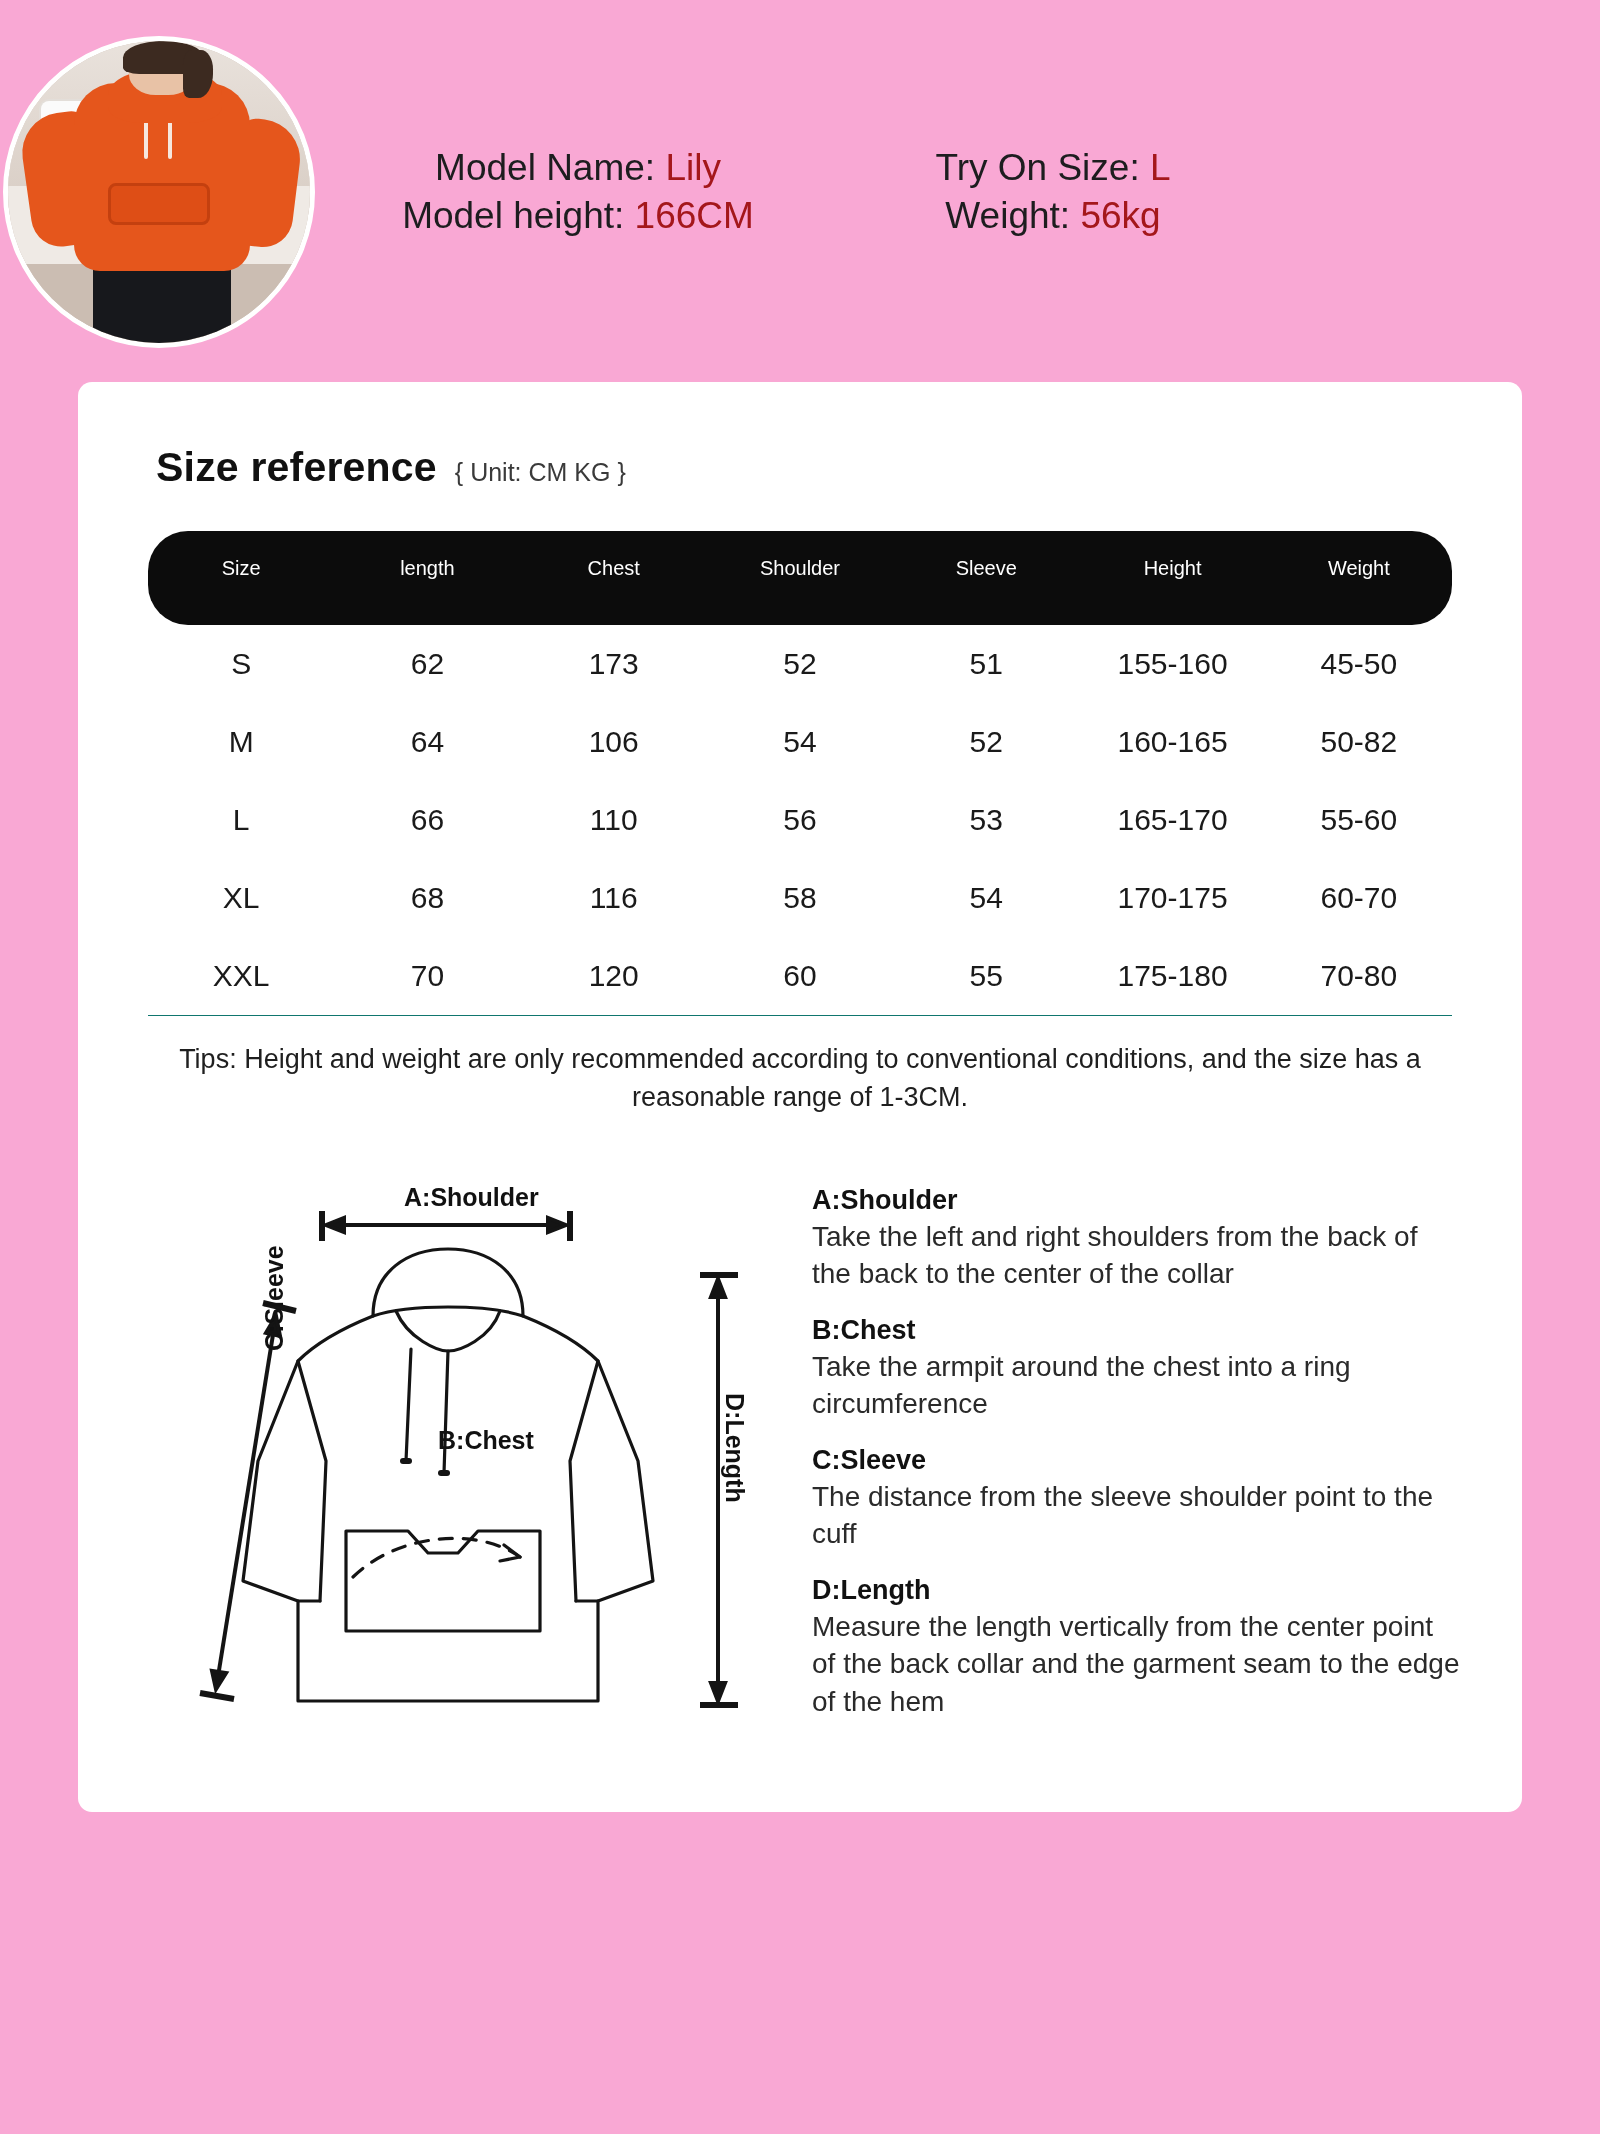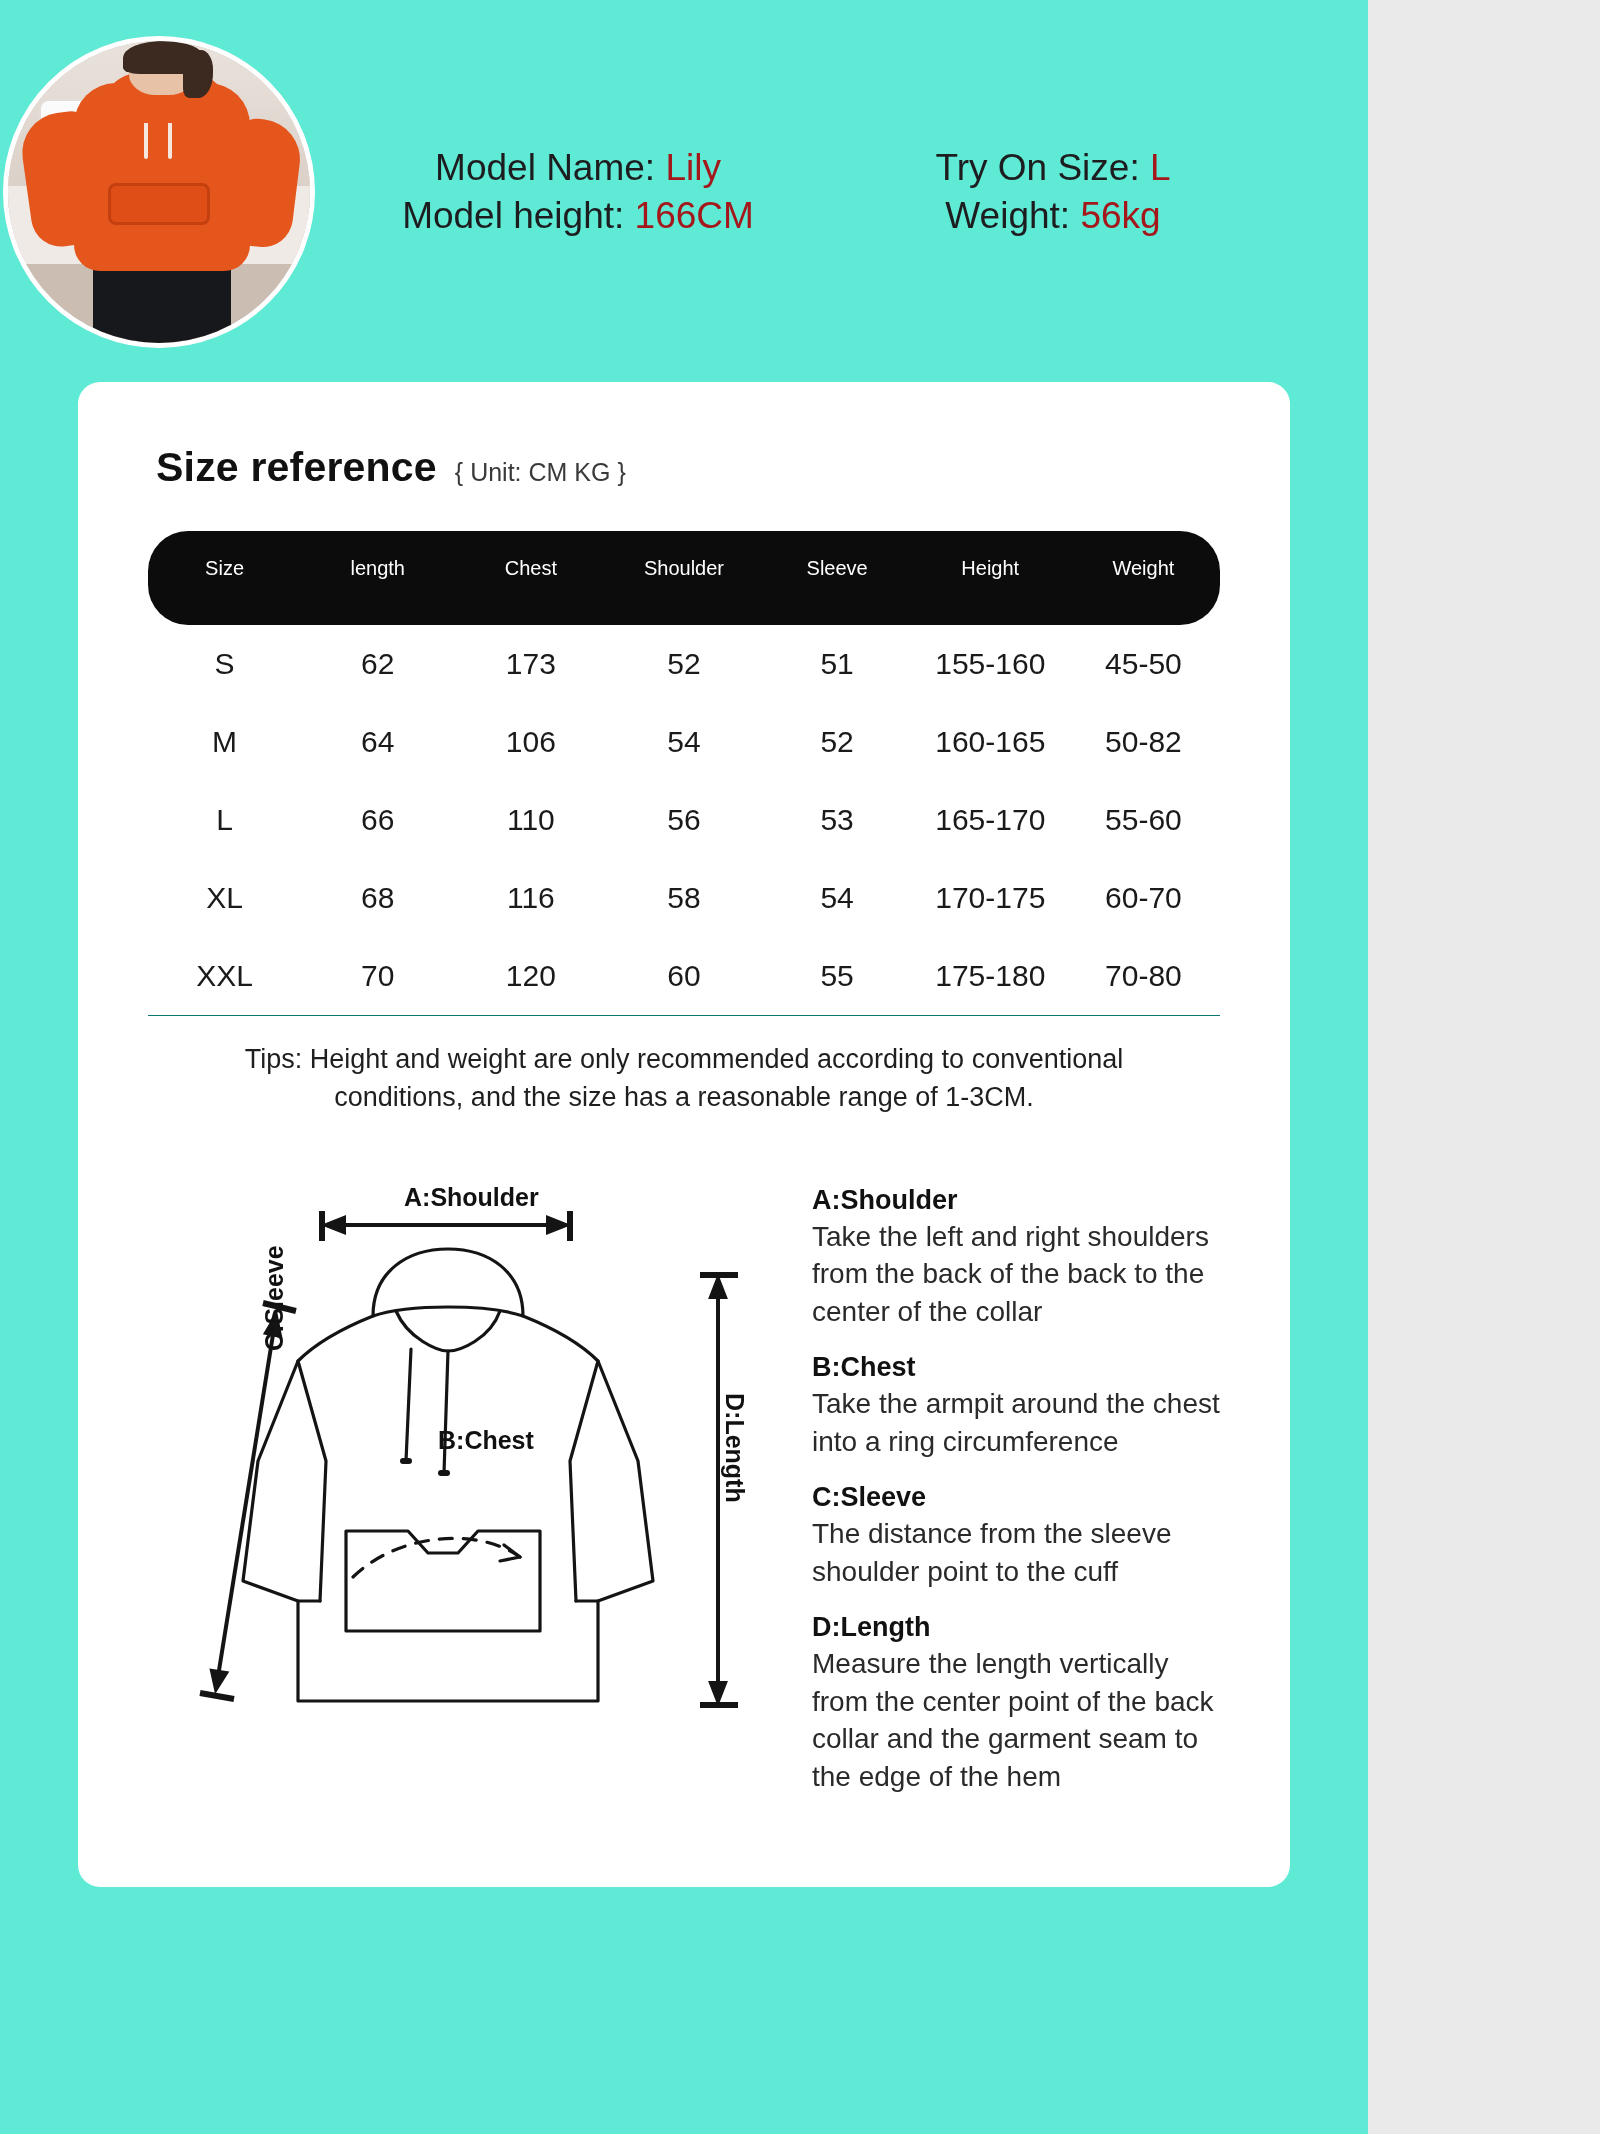--- a/index.html
+++ b/index.html
@@ -2,23 +2,23 @@
 <html><head>
 <meta charset="utf-8">
 <style>
   * { box-sizing: border-box; }
   html, body {
     margin: 0; padding: 0;
     background: #eaeaea;
     font-family: "Liberation Sans", sans-serif;
   }
   .page {
-    width: 1368px;
+    width: 1600px;
     min-height: 2134px;
-    background: #5eead4;
+    background: #f9a8d4;
     position: relative;
     overflow: hidden;
   }
 
   
   .model-header {
     display: flex;
     align-items: center;
     padding: 36px 0 30px 0;
   }
@@ -138,21 +138,21 @@
     color: #1d1d1f;
     white-space: nowrap;
   }
   .mcell.a { width: 520px; text-align: center; }
   .mcell.b { width: 430px; text-align: center; }
   .hl { color: #a4171b; }
 
   
   .card {
     background: #ffffff;
-    border-radius: 22px;
+    border-radius: 14px;
     margin: 4px 78px 40px 78px;
     padding: 62px 40px 70px 40px;
   }
   .card-title-row {
     display: flex;
     align-items: baseline;
     padding-left: 38px;
     margin-bottom: 40px;
   }
   .card-title {

